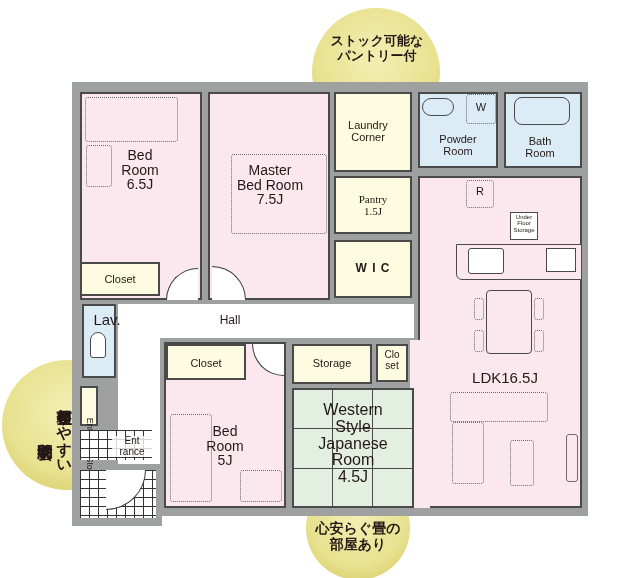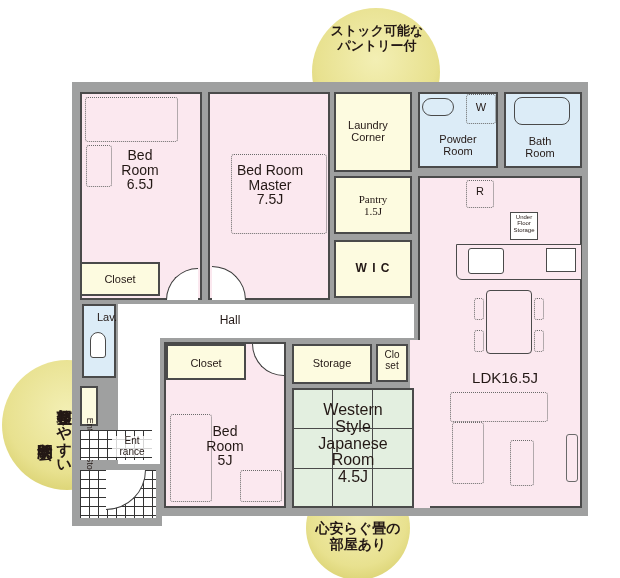--- a/index.html
+++ b/index.html
@@ -16,21 +16,21 @@
   .lbl { position: absolute; text-align: center; color: #231815; line-height: 1.05; }
   .dots { position: absolute; border: 1.5px dotted #6a6a6a; border-radius: 3px; }
   .door { position: absolute; border: 1.5px solid #3a3a3a; }
   .tile { position: absolute; background-image: linear-gradient(#333 1px, transparent 1px), linear-gradient(90deg, #333 1px, transparent 1px); background-size: 9px 9px; background-color: #fff; }
   .tatami-line { position: absolute; background: #4a4a4a; }
 </style>
 </head>
 <body>
 
 <div class="bubble" style="left:312px; top:8px; width:128px; height:128px;"></div>
-<div class="bubble-txt" style="left:318px; top:24px; width:118px; font-size:13px;">
+<div class="bubble-txt" style="left:318px; top:34px; width:118px; font-size:13px;">
   <div>ストック可能な</div>
   <div>パントリー付</div>
 </div>
 
 <div class="bubble" style="left:2px; top:360px; width:130px; height:130px;"></div>
 
 <div class="bubble" style="left:306px; top:476px; width:104px; height:104px;"></div>
 
 <div class="wall" style="left:72px; top:82px; width:516px; height:434px;"></div>
 <div class="wall" style="left:72px; top:460px; width:90px; height:66px;"></div>
@@ -43,22 +43,22 @@
   <div>Room</div>
   <div>6.5J</div>
 </div>
 <div class="room cream" style="left:80px; top:262px; width:80px; height:34px;"></div>
 <div class="lbl" style="left:80px; top:274px; width:80px; font-size:11px;">Closet</div>
 <div class="door" style="left:166px; top:268px; width:32px; height:32px; border-radius:32px 0 0 0; border-right:none; border-bottom:none; background:#fff;"></div>
 
 <div class="room pink" style="left:208px; top:92px; width:122px; height:208px;"></div>
 <div class="dots" style="left:231px; top:154px; width:96px; height:80px;"></div>
 <div class="lbl" style="left:220px; top:163px; width:100px; font-size:14px;">
+  <div>Master</div>
   <div>Bed Room</div>
-  <div>Master</div>
   <div>7.5J</div>
 </div>
 <div class="door" style="left:212px; top:266px; width:34px; height:34px; border-radius:0 34px 0 0; border-left:none; border-bottom:none; background:#fff;"></div>
 
 <div class="room cream" style="left:334px; top:92px; width:78px; height:80px;"></div>
 <div class="lbl" style="left:334px; top:120px; width:68px; font-size:11px;">
   <div>Laundry</div>
   <div>Corner</div>
 </div>
 
@@ -109,21 +109,21 @@
 <div class="dots" style="left:450px; top:392px; width:98px; height:30px;"></div>
 <div class="dots" style="left:452px; top:422px; width:32px; height:62px;"></div>
 <div class="dots" style="left:510px; top:440px; width:24px; height:46px;"></div>
 <div class="dots" style="left:566px; top:434px; width:12px; height:48px; border-style:solid;"></div>
 
 <div class="room white" style="left:118px; top:304px; width:296px; height:34px; border:none;"></div>
 <div class="lbl" style="left:200px; top:314px; width:60px; font-size:12px;">Hall</div>
 <div class="room white" style="left:118px; top:334px; width:42px; height:130px; border:none;"></div>
 
 <div class="room blue" style="left:82px; top:304px; width:34px; height:74px;"></div>
-<div class="lbl" style="left:82px; top:312px; width:50px; font-size:11px;">Lav.</div>
+<div class="lbl" style="left:82px; top:312px; width:50px; font-size:15px;">Lav.</div>
 <div class="dots" style="left:90px; top:332px; width:16px; height:26px; border:1.5px solid #4a4a4a; border-radius:8px 8px 3px 3px; background:#fff;"></div>
 
 <div class="room cream" style="left:80px; top:386px; width:18px; height:40px;"></div>
 <div class="lbl" style="left:14px; top:448px; width:150px; font-size:9px; transform:rotate(90deg); transform-origin:center;">Entrance Storage</div>
 <div class="tile" style="left:80px; top:430px; width:72px; height:30px;"></div>
 <div class="lbl" style="left:112px; top:436px; width:40px; font-size:10px; background:rgba(255,255,255,0.8);">
   <div>Ent</div>
   <div>rance</div>
 </div>
 <div class="tile" style="left:80px; top:470px; width:76px; height:48px;"></div>

